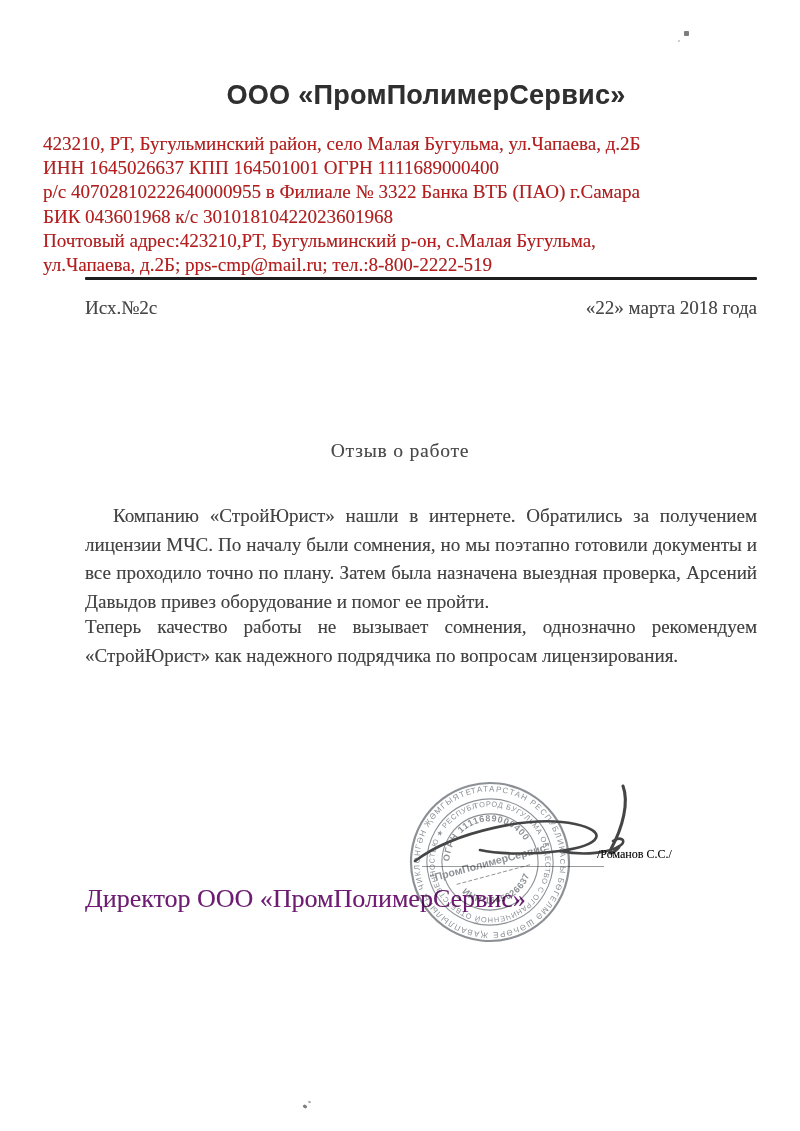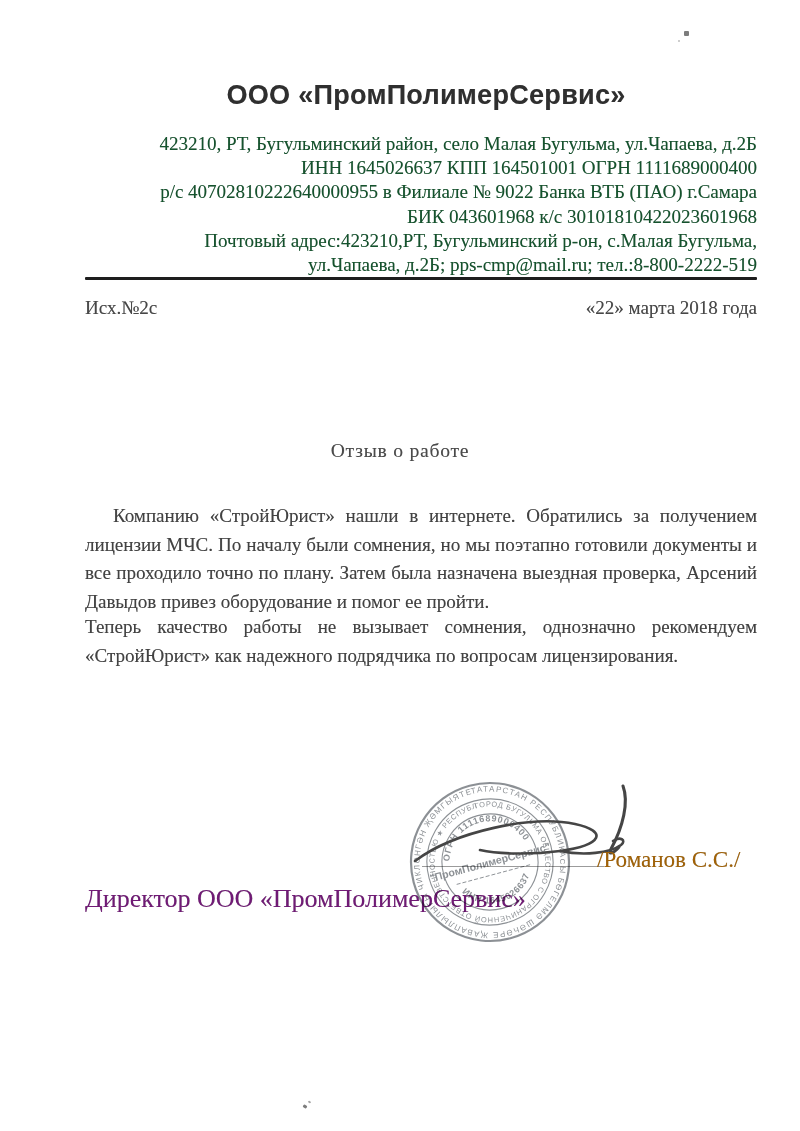--- a/index.html
+++ b/index.html
@@ -23,24 +23,24 @@
     font-family: "Liberation Sans", "DejaVu Sans", sans-serif;
     font-weight: 700;
     font-size: 27px;
     color: #2f2f2f;
     letter-spacing: 0.3px;
     margin-left: 26px;
   }
   .address-block {
     position: absolute;
     top: 132px; left: 43px; width: 714px;
-    text-align: right;
+    text-align: left;
     font-size: 19px;
     line-height: 24.2px;
-    color: #14532d;
+    color: #b91c1c;
   }
   .rule {
     position: absolute;
     top: 277px; left: 85px; width: 672px; height: 3px;
     background: #1e1e1e;
     border-radius: 1px;
   }
   .meta-row {
     position: absolute;
     top: 297px; left: 85px; width: 672px;
@@ -71,22 +71,22 @@
   .sig-role {
     position: absolute;
     top: 884px; left: 85px;
     font-size: 26px;
     color: #701a75;
     white-space: nowrap;
   }
   .sig-name {
     position: absolute;
     top: 847px; left: 597px;
-    font-size: 23px;
-    color: #a16207;
+    font-size: 12px;
+    color: #000000;
     white-space: nowrap;
     z-index: 7;
   }
   .sig-blank-line {
     position: absolute;
     top: 866px; left: 422px; width: 182px; height: 1px;
     background: #9b9b9b;
     z-index: 2;
   }
   .stamp {
@@ -116,21 +116,21 @@
 </head>
 <body>
 
 <div class="page">
 
   <div class="company-title scan-text">ООО «ПромПолимерСервис»</div>
 
   <div class="address-block scan-text">
     <div>423210, РТ, Бугульминский район, село Малая Бугульма, ул.Чапаева, д.2Б</div>
     <div>ИНН 1645026637 КПП 164501001 ОГРН 1111689000400</div>
-    <div>р/с 40702810222640000955 в Филиале № 9022 Банка ВТБ (ПАО) г.Самара</div>
+    <div>р/с 40702810222640000955 в Филиале № 3322 Банка ВТБ (ПАО) г.Самара</div>
     <div>БИК 043601968 к/с 30101810422023601968</div>
     <div>Почтовый адрес:423210,РТ, Бугульминский р-он, с.Малая Бугульма,</div>
     <div>ул.Чапаева, д.2Б; pps-cmp@mail.ru; тел.:8-800-2222-519</div>
   </div>
 
   <div class="rule"></div>
 
   <div class="meta-row">
     <span class="scan-text">Исх.№2с</span>
     <span class="scan-text">«22» марта 2018 года</span>

